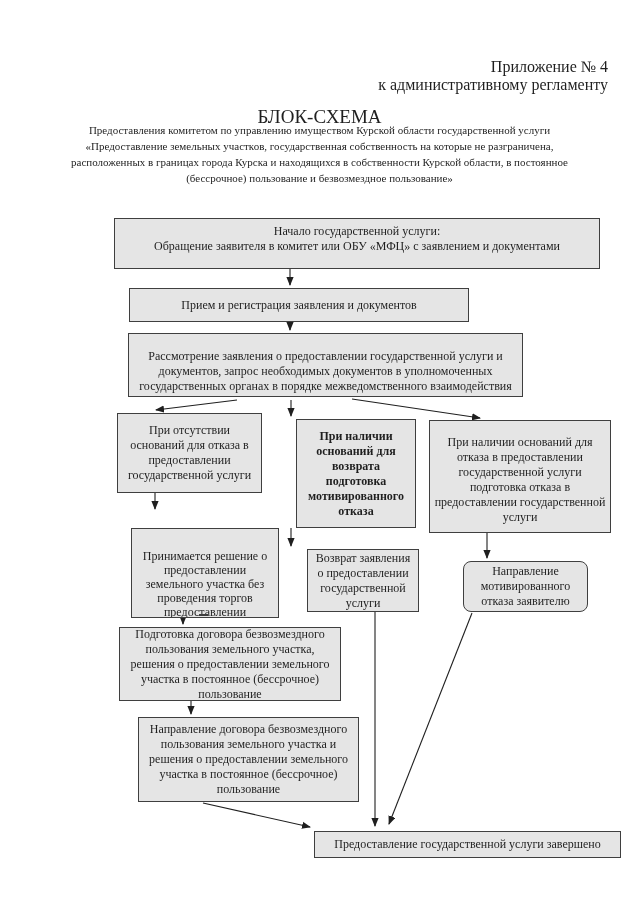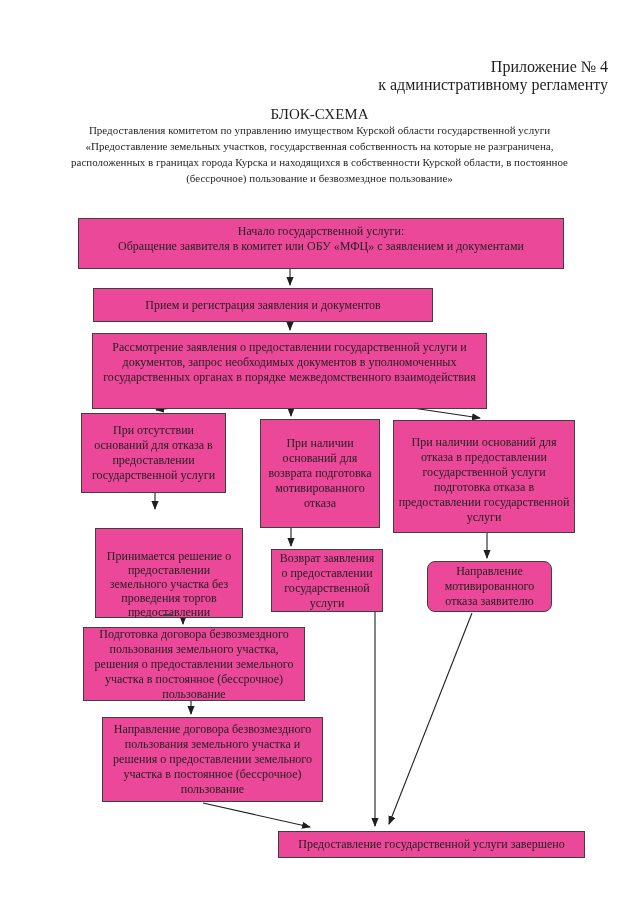--- a/index.html
+++ b/index.html
@@ -5,33 +5,33 @@
   html,body{margin:0;padding:0;}
   body{
     width:639px;height:905px;position:relative;background:#ffffff;
     font-family:"Liberation Serif","DejaVu Serif",serif;color:#1f1f1f;
     overflow:hidden;
   }
   .abs{position:absolute;}
   
   .hdr{right:31px;top:58px;text-align:right;font-size:16px;line-height:18px;}
   
-  .title{left:0;top:106px;width:639px;text-align:center;font-size:15px;}
+  .title{left:0;top:106px;width:639px;text-align:center;font-size:19px;}
   .subtitle{left:54px;top:123px;width:531px;text-align:center;font-size:11px;line-height:15.9px;}
   
   .box{
-    position:absolute;box-sizing:border-box;border:1px solid #3f3f3f;background:#ec4899;
+    position:absolute;box-sizing:border-box;border:1px solid #3f3f3f;background:#e5e5e5;
     display:flex;flex-direction:column;align-items:center;justify-content:center;
-    text-align:center;font-size:12px;line-height:15px;padding:2px 4px;
+    text-align:center;font-size:12px;line-height:15px;padding:2px 4px;margin-left:36px;
   }
   .b-start{left:78px;top:218px;width:486px;height:51px;justify-content:flex-start;padding-top:5px;}
   .b-reception{left:93px;top:288px;width:340px;height:34px;}
-  .b-review{left:92px;top:333px;width:395px;height:76px;justify-content:flex-start;padding-top:6px;}
+  .b-review{left:92px;top:333px;width:395px;height:64px;justify-content:flex-end;padding-top:6px;}
   .b-no-grounds{left:81px;top:413px;width:145px;height:80px;}
-  .b-return-grounds{left:260px;top:419px;width:120px;height:109px;}
+  .b-return-grounds{left:260px;top:419px;width:120px;height:109px;font-weight:bold;}
   .b-refusal-grounds{left:393px;top:420px;width:182px;height:113px;justify-content:center;padding-top:8px;}
   .b-decision{left:95px;top:528px;width:148px;height:90px;justify-content:flex-start;padding-top:20px;line-height:14px;overflow:hidden;}
   .b-return-application{left:271px;top:549px;width:112px;height:63px;}
   .b-send-refusal{left:427px;top:561px;width:125px;height:51px;border-radius:8px;}
   .b-prepare-contract{left:83px;top:627px;width:222px;height:74px;}
   .b-send-contract{left:102px;top:717px;width:221px;height:85px;}
   .b-finish{left:278px;top:831px;width:307px;height:27px;}
   .sliver{position:absolute;left:46%;bottom:1px;width:9px;height:2px;background:#3f3f3f;overflow:hidden;font-size:2px;color:transparent;}
   svg.arrows{position:absolute;left:0;top:0;pointer-events:none;}
   svg.arrows line{stroke:#1f1f1f;stroke-width:1.1;}

